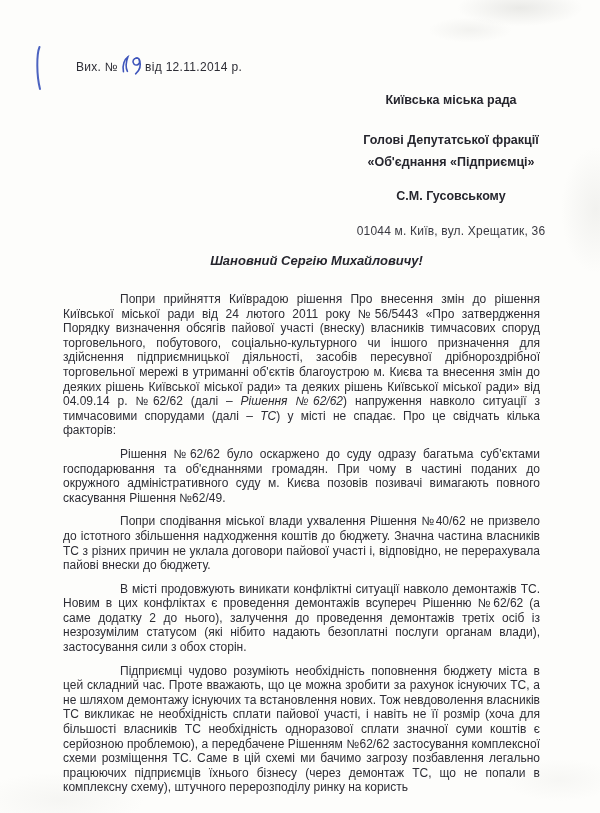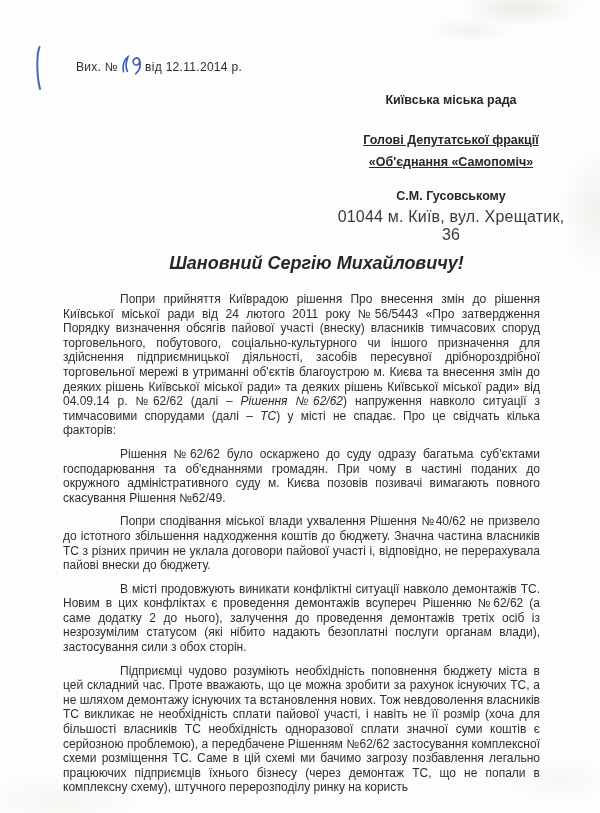--- a/index.html
+++ b/index.html
@@ -33,28 +33,28 @@
     display: inline-block; vertical-align: -5px;
     margin: 0 -3px 0 0; transform: rotate(-4deg);
   }
   
   .recipient {
     position: absolute; left: 332px; top: 91px; width: 238px;
     text-align: center; font-weight: bold; font-size: 12.5px;
     color: #26262e; line-height: 18px;
   }
   .recipient .r-org  { margin-bottom: 20px; }
-  .recipient .r-pos  { line-height: 22px; margin-bottom: 14px; text-decoration: underline; }
-  .recipient .r-name { margin-bottom: 3px; }
-  .recipient .r-addr { font-weight: normal; font-size: 16px; color: #3a3a42; letter-spacing: 0.2px; }
+  .recipient .r-pos  { line-height: 22px; margin-bottom: 14px; }
+  .recipient .r-name { margin-bottom: 17px; }
+  .recipient .r-addr { font-weight: normal; font-size: 12px; color: #3a3a42; letter-spacing: 0.2px; }
   
   .salutation {
     position: absolute; left: 63px; top: 253px; width: 477px;
     text-align: center; padding-left: 30px; box-sizing: border-box;
-    font-size: 18px; font-weight: bold; font-style: italic;
+    font-size: 13px; font-weight: bold; font-style: italic;
     color: #26262e;
   }
   
   .letter-body {
     position: absolute; left: 63px; top: 292px; width: 477px;
     font-size: 12px; line-height: 14.6px; color: #2d2d35;
   }
   .letter-body p {
     margin: 0 0 9px 0;
     text-align: justify;
@@ -76,21 +76,21 @@
       <path d="M5 17 C4 10.5 7 4.5 10.5 2.5 C8.5 7 7 12.5 9 17" fill="none" stroke="#3f55bb" stroke-width="1.6" stroke-linecap="round"></path>
       <path d="M19.5 4.5 C16 4 14 7.5 16 10 C18 12.5 22 11 22 7.5 C22 5 20 3.5 18 4.5" fill="none" stroke="#3f55bb" stroke-width="1.6" stroke-linecap="round"></path>
       <path d="M21.5 6 C23 11 22 16.5 17 20" fill="none" stroke="#3f55bb" stroke-width="1.6" stroke-linecap="round"></path>
     </svg><span>від 12.11.2014 р.</span>
   </div>
 
   <div class="recipient">
     <div class="r-org">Київська міська рада</div>
     <div class="r-pos">
       <div>Голові Депутатської фракції</div>
-      <div>«Об'єднання «Самопоміч»</div>
+      <div>«Об'єднання «Підприємці»</div>
     </div>
     <div class="r-name">С.М. Гусовському</div>
     <div class="r-addr">01044 м. Київ, вул. Хрещатик, 36</div>
   </div>
 
   <div class="salutation">Шановний Сергію Михайловичу!</div>
 
   <div class="letter-body">
     <p><span>Попри прийняття Київрадою рішення Про внесення змін до рішення Київської міської ради від 24 лютого 2011 року №56/5443 «Про затвердження Порядку визначення обсягів пайової участі (внеску) власників тимчасових споруд торговельного, побутового, соціально-культурного чи іншого призначення для здійснення підприємницької діяльності, засобів пересувної дрібнороздрібної торговельної мережі в утриманні об'єктів благоустрою м. Києва та внесення змін до деяких рішень Київської міської ради» та деяких рішень Київської міської ради» від 04.09.14 р. №62/62 (далі – </span><em>Рішення №62/62</em><span>) напруження навколо ситуації з тимчасовими спорудами (далі – </span><em>ТС</em><span>) у місті не спадає. Про це свідчать кілька факторів:</span></p>
     <p><span>Рішення №62/62 було оскаржено до суду одразу багатьма суб'єктами господарювання та об'єднаннями громадян. При чому в частині поданих до окружного адміністративного суду м. Києва позовів позивачі вимагають повного скасування Рішення №62/49.</span></p>

